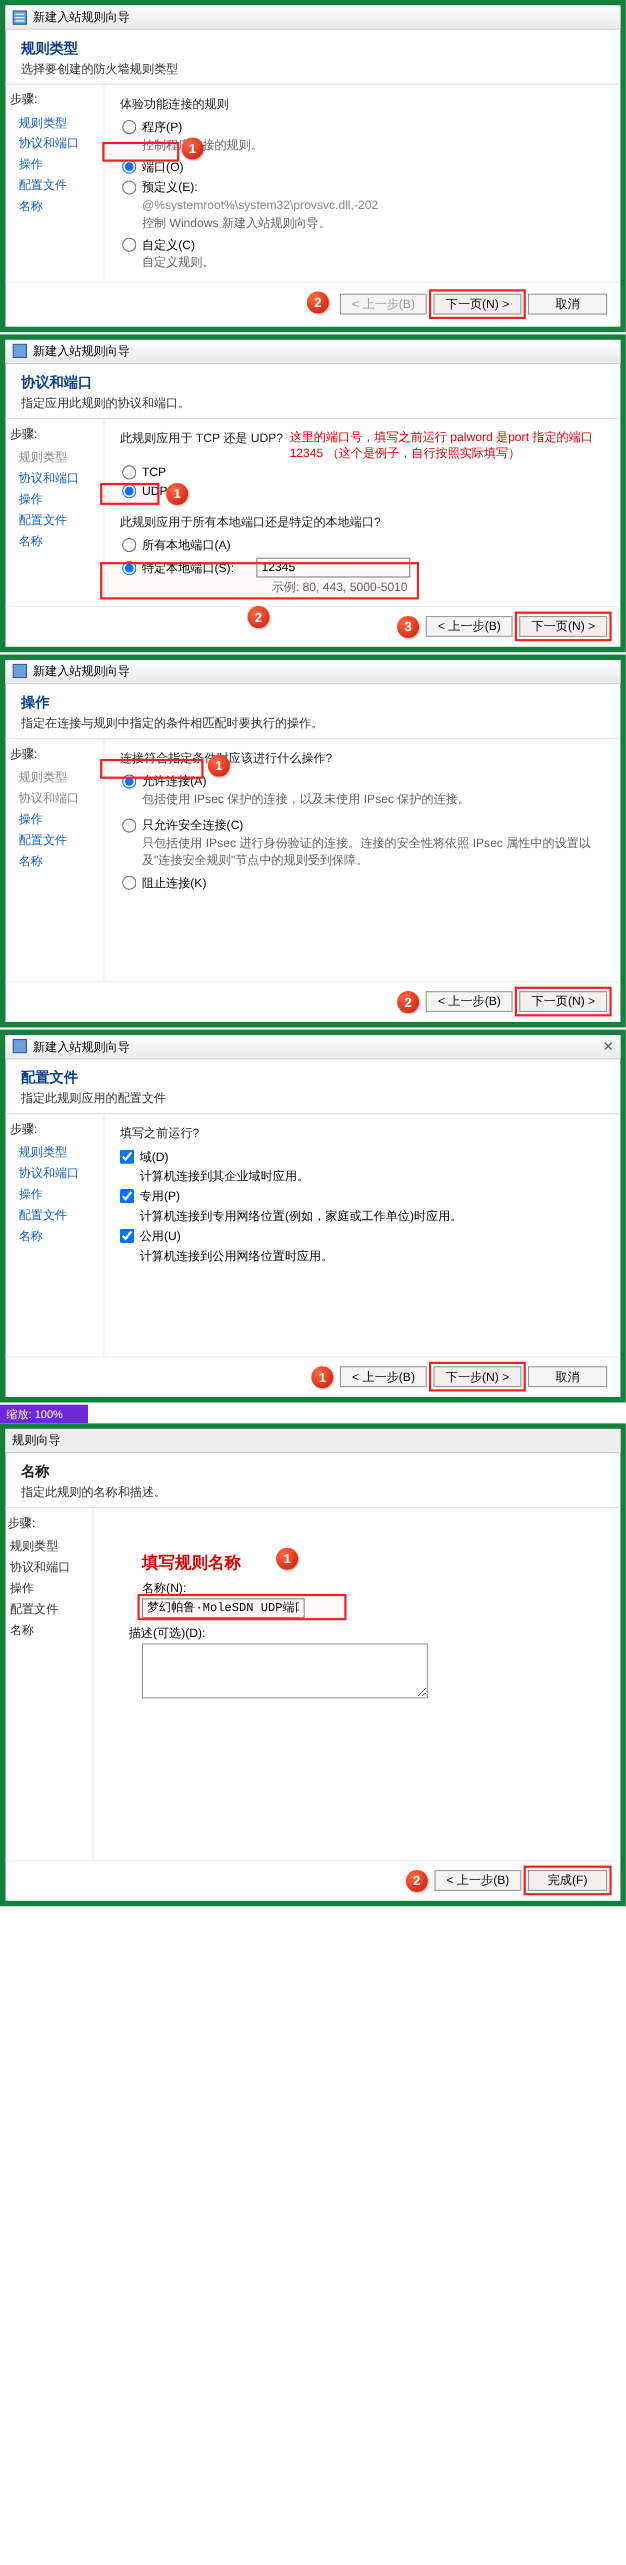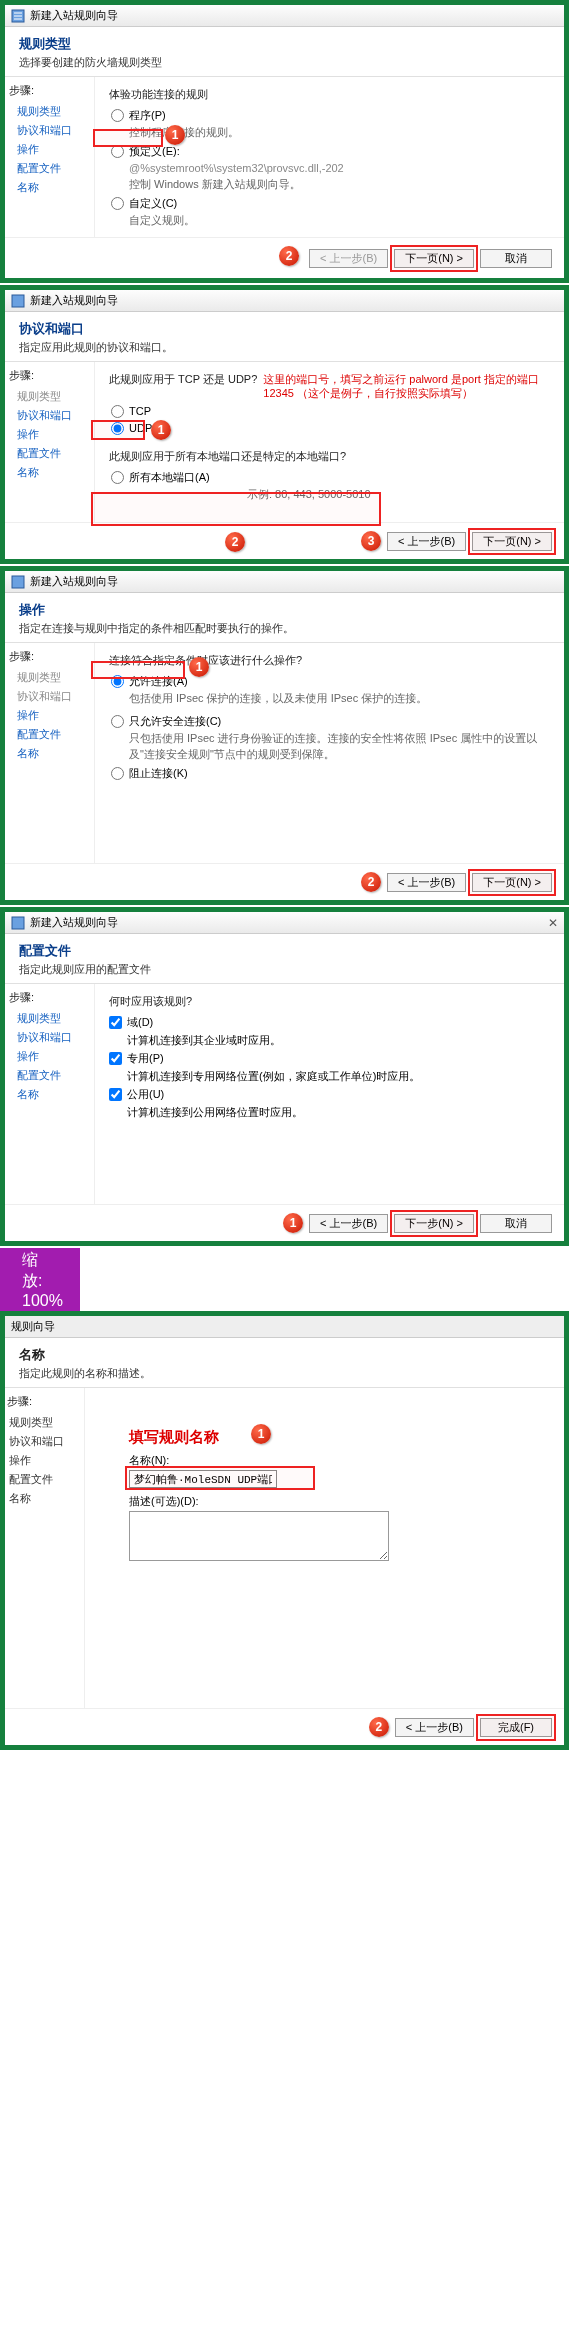--- a/index.html
+++ b/index.html
@@ -25,21 +25,21 @@
 .ftr{display:flex;justify-content:flex-end;align-items:center;padding:8px 12px;gap:6px;border-top:1px solid #eee}
 .btn{background:#f4f4f4;border:1px solid #999;padding:1px 10px;font-size:11px;cursor:pointer;min-width:72px}
 .btn:disabled{color:#999}
 .mark{position:absolute;border:2px solid #e22;background:rgba(255,0,0,0.02);z-index:5;pointer-events:none}
 .badge{position:absolute;width:20px;height:20px;border-radius:50%;background:radial-gradient(circle at 35% 30%,#ff6a4a,#c81400);color:#fff;font-weight:bold;font-size:12px;display:flex;align-items:center;justify-content:center;z-index:6;box-shadow:1px 1px 2px rgba(0,0,0,.3)}
 .txtin{border:1px solid #888;padding:2px 4px;font-size:11px;width:140px}
 .note{color:#d00;font-size:11px;line-height:1.3}
 .chk{display:flex;align-items:flex-start;margin:3px 0}
 .chk input{margin-right:5px;margin-top:1px}
 .chk .cb{font-size:11px}
-.statusbar{background:#a21caf;color:#fff;font-size:16px;padding:2px 22px;width:80px}
+.statusbar{background:#6d28d9;color:#fff;font-size:10px;padding:2px 6px;width:80px}
 .w5 .side{width:80px;padding:6px 2px}
 .w5 .side .si{padding-left:2px;color:#333}
 </style>
 </head>
 <body>
 
 <div class="wiz">
  <div class="tb">
   <span class="ic">
         <svg width="14" height="14">
@@ -63,20 +63,24 @@
    <div class="si on">名称</div>
   </div>
   <div class="main">
    <div class="lbl">体验功能连接的规则</div>
    <div class="opt">
           <input type="radio" style="">
           <label>程序(P)</label>
         </div>
    <div class="desc">控制程序连接的规则。</div>
    <div class="opt">
+          <input type="radio" checked="" style="">
+          <label>端口(O)</label>
+        </div>
+   <div class="opt">
           <input type="radio" style="">
           <label>预定义(E):</label>
         </div>
    <div class="desc" style="color:#888">@%systemroot%\system32\provsvc.dll,-202</div>
    <div class="desc">控制 Windows 新建入站规则向导。</div>
    <div class="opt">
           <input type="radio" style="">
           <label>自定义(C)</label>
         </div>
    <div class="desc">自定义规则。</div>
@@ -130,20 +134,25 @@
           <input type="radio" checked="" style="">
           <label>UDP</label>
         </div>
    <div class="mark" style="left:-4px;top:58px;width:54px;height:20px"></div>
    <div class="badge" style="left:56px;top:58px">1</div>
    <div class="lbl" style="margin-top:14px">此规则应用于所有本地端口还是特定的本地端口?</div>
    <div class="opt">
           <input type="radio" style="">
           <label>所有本地端口(A)</label>
         </div>
+   <div class="opt">
+    <input type="radio" checked="" style="">
+          <label>特定本地端口(S):</label>
+    <input class="txtin" style="margin-left: 20px;" value="12345">
+   </div>
    <div class="desc" style="margin-left:138px">示例: 80, 443, 5000-5010</div>
    <div class="mark" style="left:-4px;top:130px;width:290px;height:34px"></div>
    <div class="badge" style="left:130px;top:170px">2</div>
   </div>
  </div>
  <div class="ftr">
   <div class="badge" style="position:static">3</div>
   <button class="btn">&lt; 上一步(B)</button>
   <span style="position:relative;display:inline-block">
    <div class="mark" style="left:-4px;top:-4px;right:-4px;bottom:-4px;width:auto;height:auto"></div>
@@ -221,21 +230,21 @@
  <div class="body" style="min-height:220px">
   <div class="side">
    <div class="sh">步骤:</div>
    <div class="si on">规则类型</div>
    <div class="si on">协议和端口</div>
    <div class="si on">操作</div>
    <div class="si on">配置文件</div>
    <div class="si on">名称</div>
   </div>
   <div class="main">
-   <div class="lbl">何时应用该规则?</div>
+   <div class="lbl">填写之前运行?</div>
    <div class="chk">
           <input type="checkbox" checked="" style="">
           <span class="cb">域(D)</span>
         </div>
    <div class="cd" style="margin-left:18px">计算机连接到其企业域时应用。</div>
    <div class="chk">
           <input type="checkbox" checked="" style="">
           <span class="cb">专用(P)</span>
         </div>
    <div class="cd" style="margin-left:18px">计算机连接到专用网络位置(例如，家庭或工作单位)时应用。</div>
@@ -276,21 +285,21 @@
    <div class="si">名称</div>
   </div>
   <div class="main">
    <div style="color:#d00;font-size:15px;font-weight:bold;margin:30px 0 6px 30px">填写规则名称</div>
    <div class="badge" style="left:166px;top:36px">1</div>
    <div style="margin-left:30px">名称(N):</div>
    <div style="margin:2px 0 6px 30px;position:relative">
     <input class="txtin" style="width: 148px; font-family: Liberation Mono, monospace;" value="梦幻帕鲁·MoleSDN UDP端口放行">
     <div class="mark" style="left:-4px;top:-4px;width:190px;height:24px"></div>
    </div>
-   <div style="margin-left:30px">描述(可选)(D):</div>
+   <div style="margin-left:18px">描述(可选)(D):</div>
    <textarea style="margin: 2px 0px 0px 30px; width: 260px; height: 50px; border: 1px solid rgb(153, 153, 153); font-size: 11px;"></textarea>
   </div>
  </div>
  <div class="ftr">
   <div class="badge" style="position:static">2</div>
   <button class="btn">&lt; 上一步(B)</button>
   <span style="position:relative;display:inline-block">
    <div class="mark" style="left:-4px;top:-4px;right:-4px;bottom:-4px;width:auto;height:auto"></div>
    <button class="btn">完成(F)</button>
   </span>

